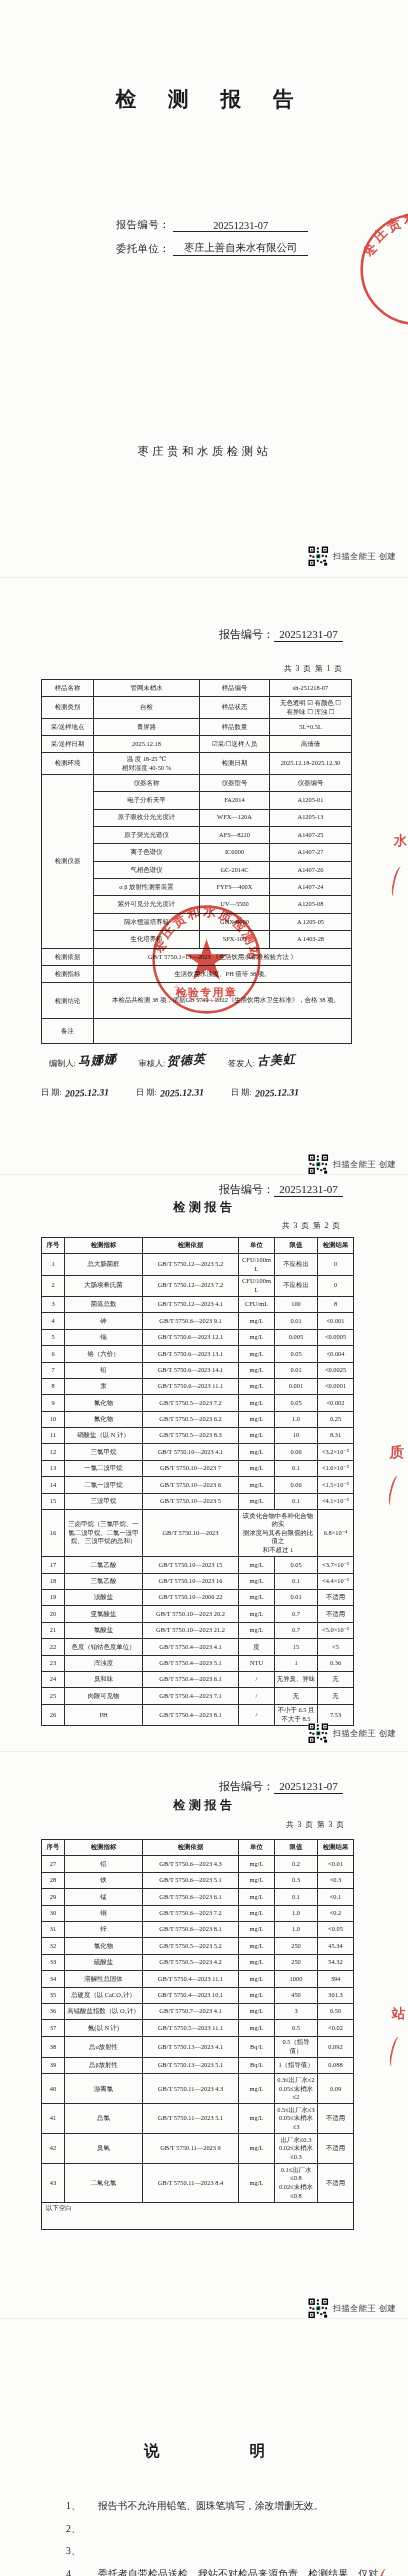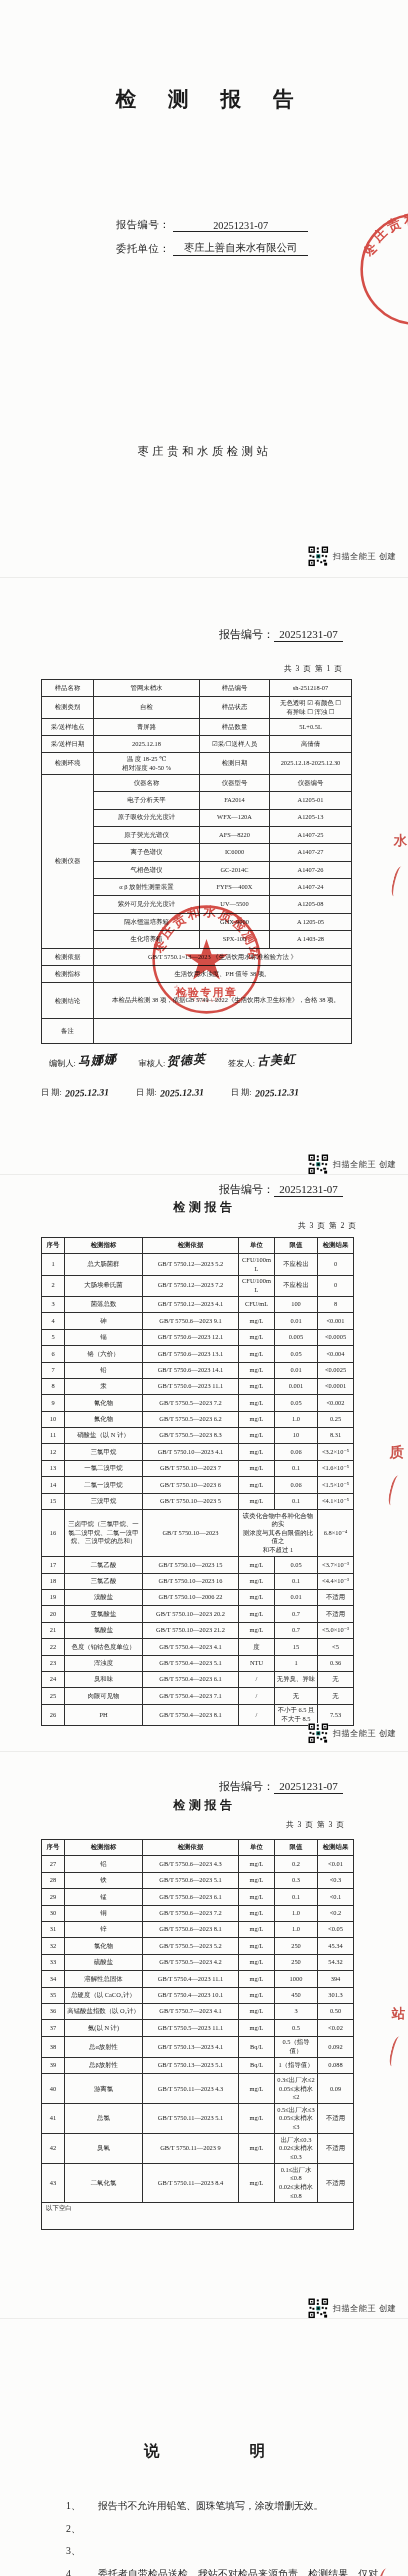--- a/index.html
+++ b/index.html
@@ -272,21 +272,21 @@
         <textPath href="#arcB" startOffset="22%">370402024162</textPath>
       </text>
     </svg>
   </div>
 
   <div class="page" style="top:1175px;height:577px">
     <div class="rep-no" style="top:7.2px;right:66px">
       <span>报告编号：</span><span class="u">20251231-07</span>
     </div>
     <div class="pg-title" style="top:24px;font-size:12px;letter-spacing:3.6px">检测报告</div>
-    <div class="pg-info" style="top:46px;right:52px">共  3 页   第 2  页</div>
+    <div class="pg-info" style="top:46px;right:68px">共  3 页   第 2  页</div>
 
     <table class="tbl t3">
       <colgroup>
           <col style="width:23px">
           <col style="width:78px">
           <col style="width:96px">
           <col style="width:36px">
           <col style="width:43px">
           <col style="width:36px">
         </colgroup>

